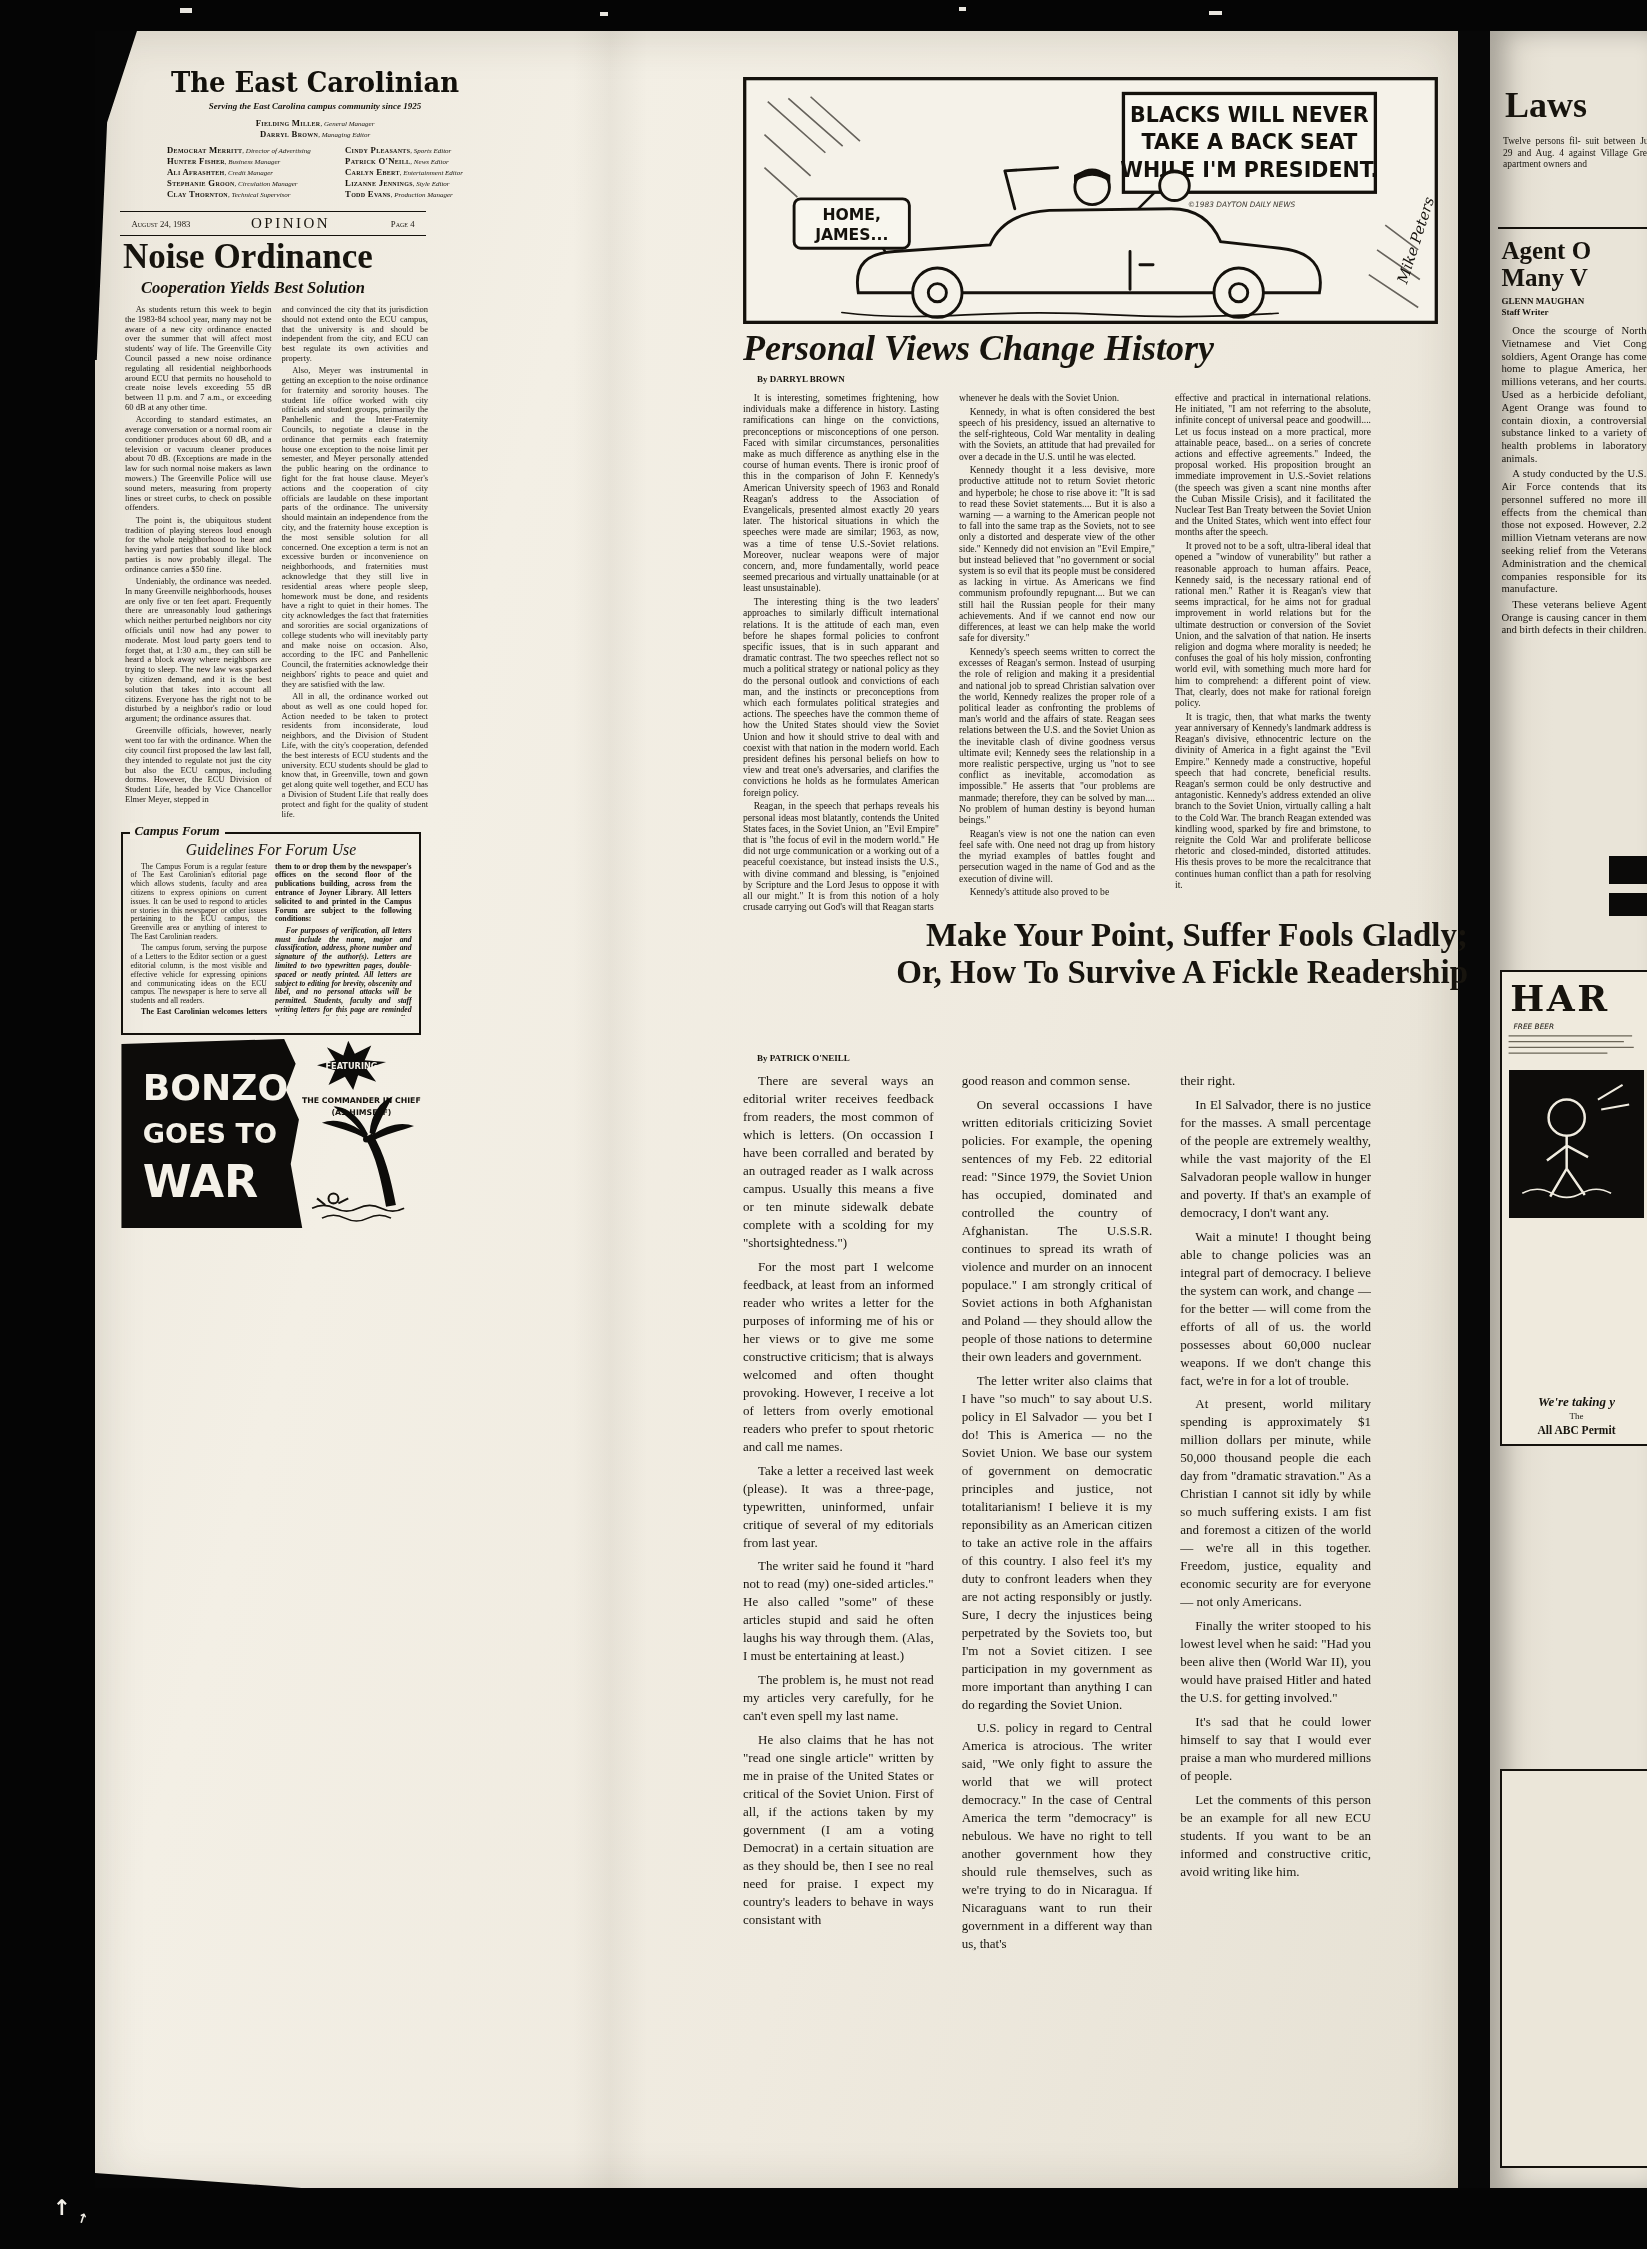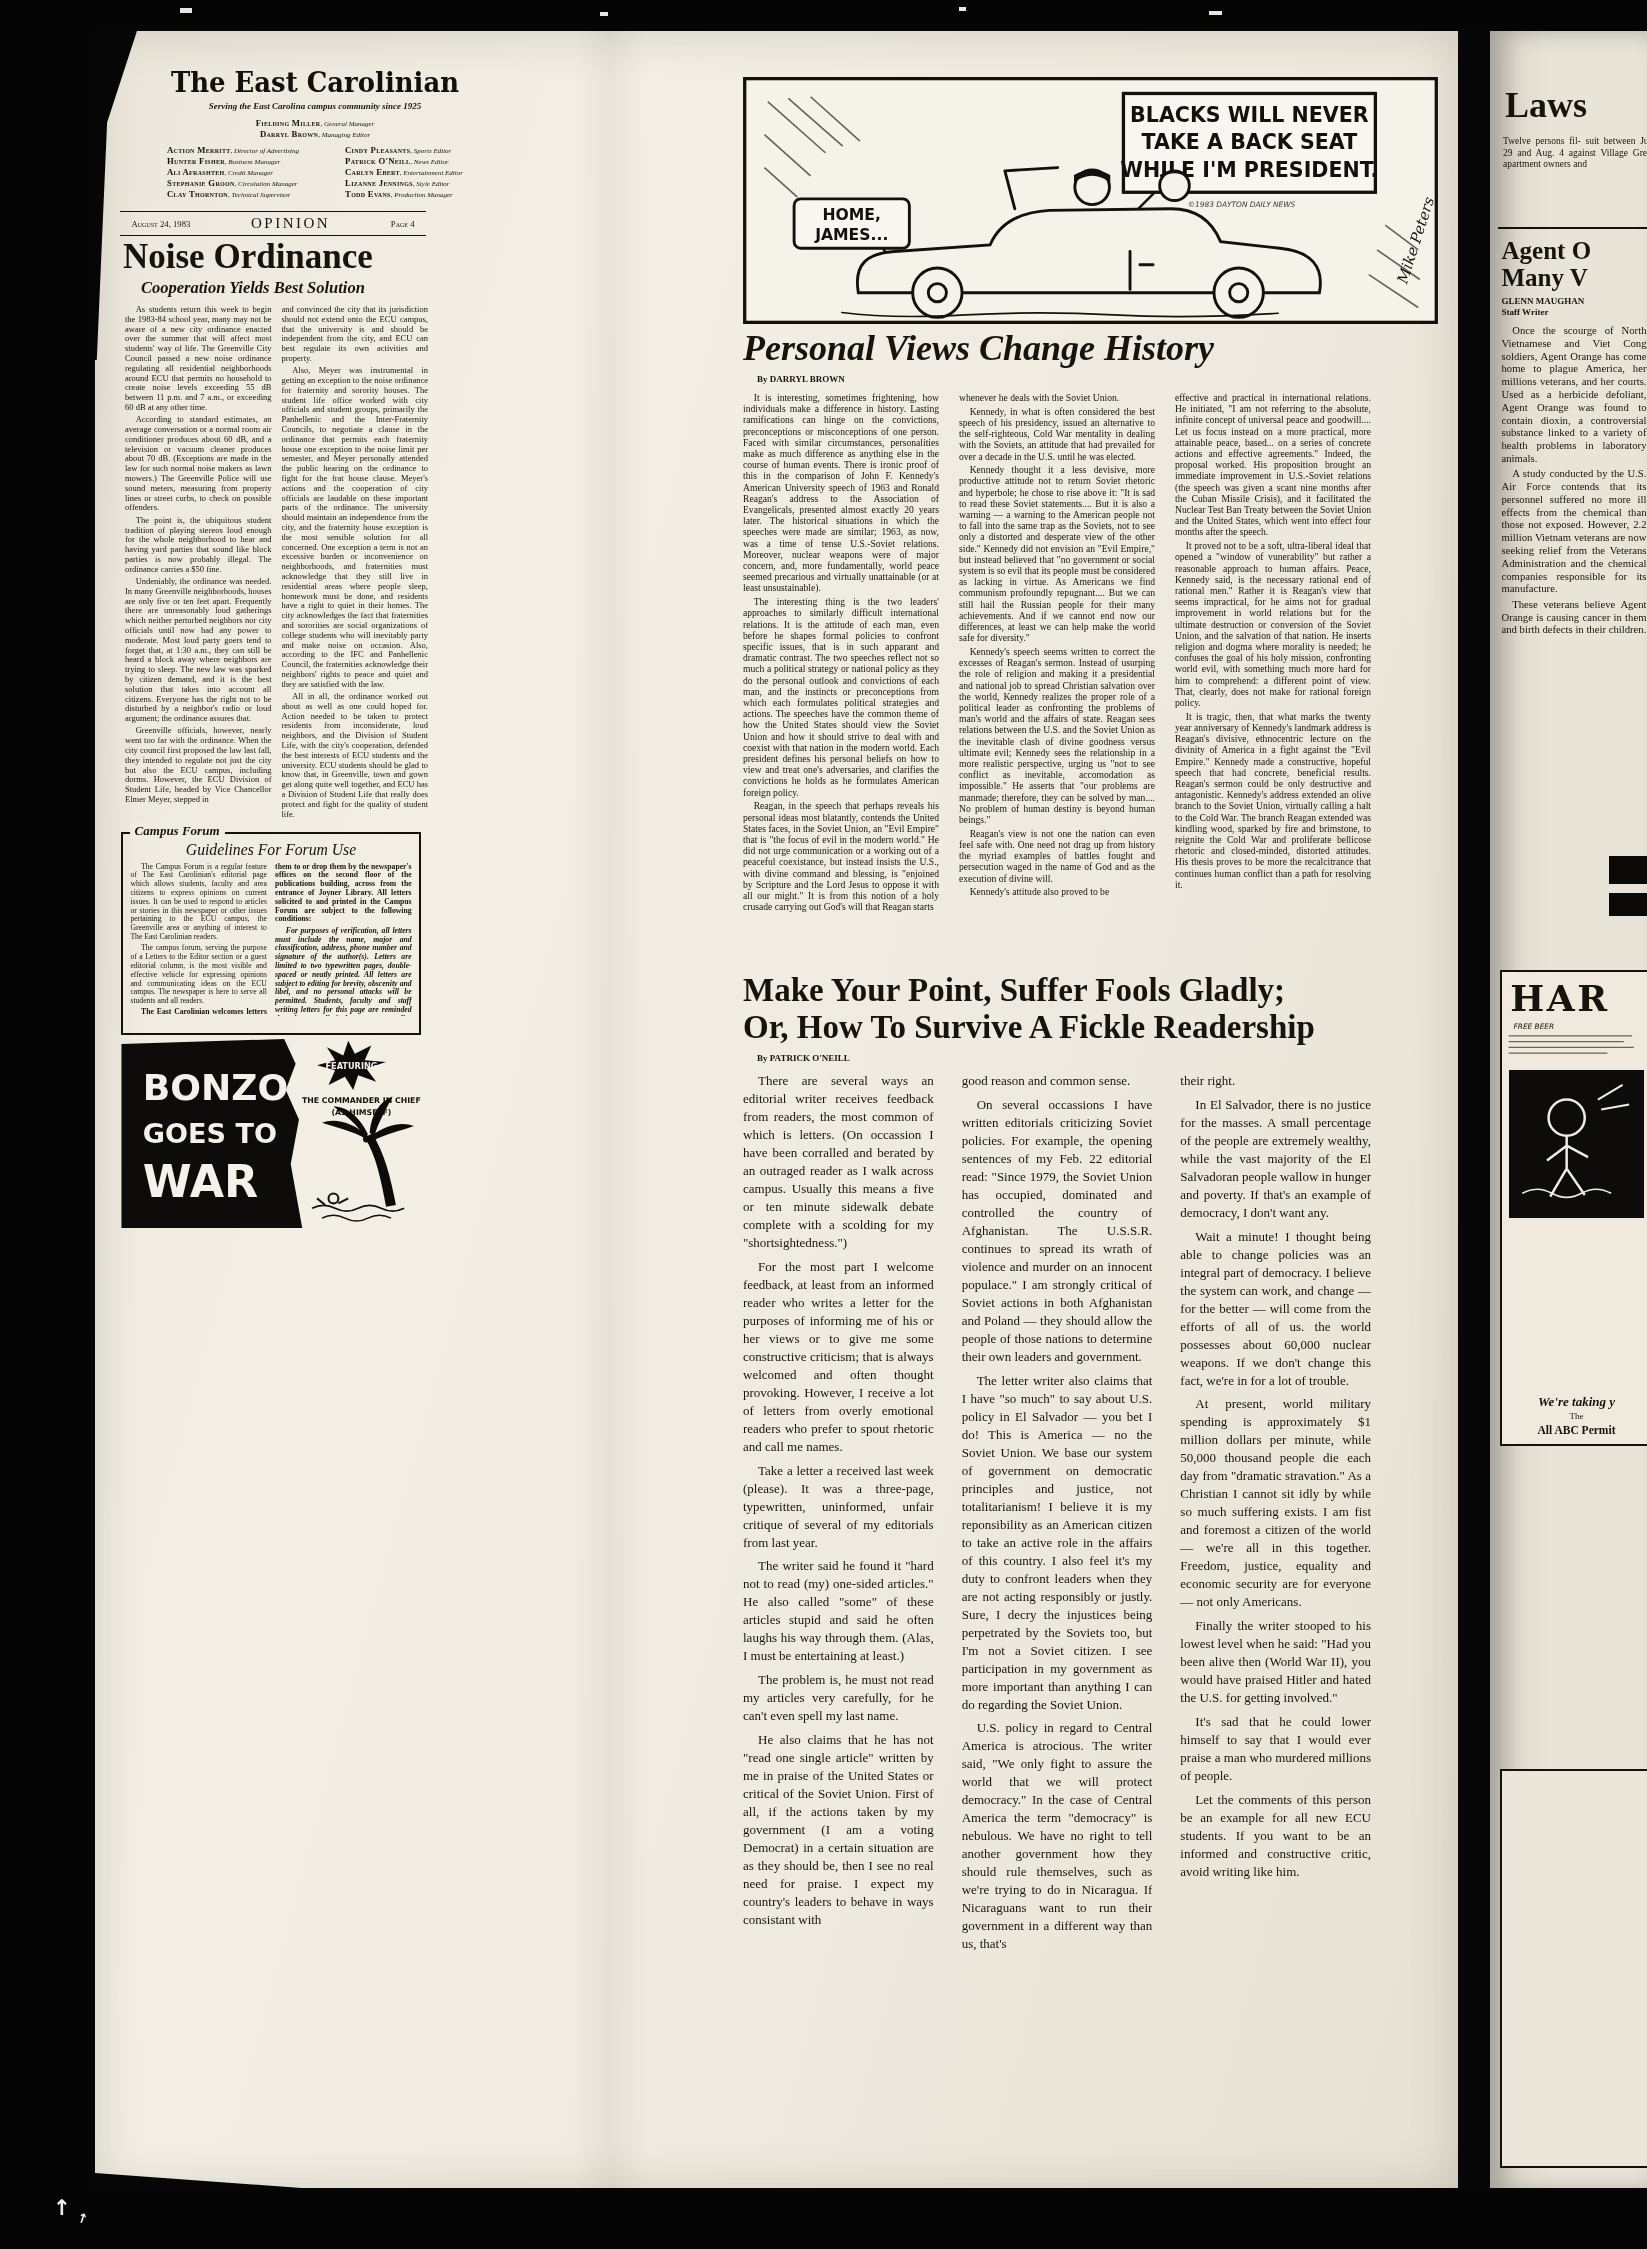--- a/index.html
+++ b/index.html
@@ -72,21 +72,21 @@
   
   .cartoon{position:absolute;left:648px;top:46px;width:695px;height:247px;}
 
   
   .pv-hl{position:absolute;left:648px;top:298px;width:651px;font-size:36px;font-weight:bold;font-style:italic;line-height:38px;}
   .pv-byline{position:absolute;left:662px;top:343px;}
   .pv-cols{position:absolute;left:648px;top:361px;width:628px;height:575px;display:flex;gap:20px;}
   .pv-cols .col{width:196px;font-size:9.6px;line-height:11.2px;height:100%;}
 
   
-  .fk-hl{position:absolute;left:648px;top:941px;width:725px;font-size:33px;font-weight:bold;line-height:37px;}
+  .fk-hl{position:absolute;left:648px;top:886px;width:725px;font-size:33px;font-weight:bold;line-height:37px;text-align:right;}
   .fk-byline{position:absolute;left:662px;top:1022px;}
   .fk-cols{position:absolute;left:648px;top:1041px;width:628px;height:1111px;display:flex;gap:28px;}
   .fk-cols .col{width:196px;font-size:13px;line-height:18px;height:100%;}
   .fk-cols .col p{margin:0 0 5.8px;text-indent:15px;}
   .fk-cols .col p.cont{text-indent:0;}
 
   
   .laws-hl{position:absolute;left:15px;top:53px;font-size:36px;font-weight:bold;width:181px;}
   .laws-text{position:absolute;left:13px;top:105px;width:153px;height:84px;font-size:9.5px;line-height:11.5px;}
   .np-rule{position:absolute;left:8.2px;top:196px;width:152px;height:1.6px;background:#14110c;}
@@ -129,21 +129,21 @@
 
     <div class="masthead">
       <div class="np-name">The East Carolinian</div>
       <div class="np-tagline">Serving the East Carolina campus community since 1925</div>
       <div class="staff-top">
           <div class="staff-line"><span class="staff-name">Fielding Miller</span><span class="staff-role">, General Manager</span></div>
           <div class="staff-line"><span class="staff-name">Darryl Brown</span><span class="staff-role">, Managing Editor</span></div>
         </div>
       <div class="staff-cols">
         <div>
-            <div class="staff-line"><span class="staff-name">Action Merritt</span><span class="staff-role">, Director of Advertising</span></div>
+            <div class="staff-line"><span class="staff-name">Democrat Merritt</span><span class="staff-role">, Director of Advertising</span></div>
             <div class="staff-line"><span class="staff-name">Hunter Fisher</span><span class="staff-role">, Business Manager</span></div>
             <div class="staff-line"><span class="staff-name">Ali Afrashteh</span><span class="staff-role">, Credit Manager</span></div>
             <div class="staff-line"><span class="staff-name">Stephanie Groon</span><span class="staff-role">, Circulation Manager</span></div>
             <div class="staff-line"><span class="staff-name">Clay Thornton</span><span class="staff-role">, Technical Supervisor</span></div>
           </div>
         <div>
             <div class="staff-line"><span class="staff-name">Cindy Pleasants</span><span class="staff-role">, Sports Editor</span></div>
             <div class="staff-line"><span class="staff-name">Patrick O'Neill</span><span class="staff-role">, News Editor</span></div>
             <div class="staff-line"><span class="staff-name">Carlyn Ebert</span><span class="staff-role">, Entertainment Editor</span></div>
             <div class="staff-line"><span class="staff-name">Lizanne Jennings</span><span class="staff-role">, Style Editor</span></div>

